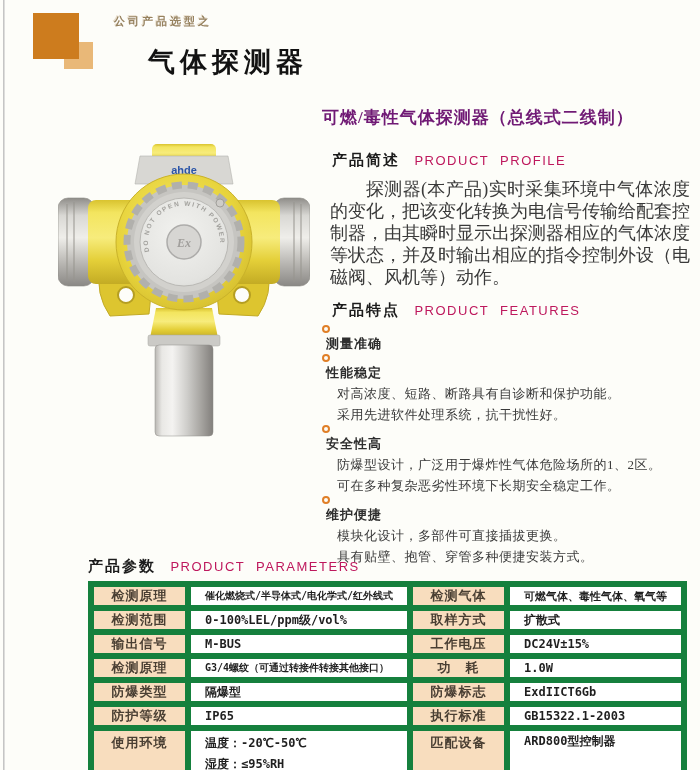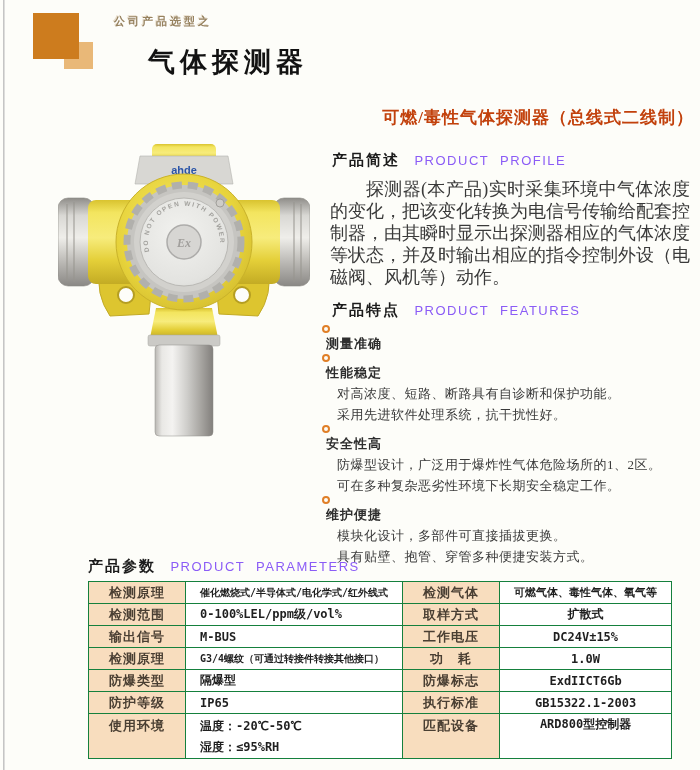--- a/index.html
+++ b/index.html
@@ -18,50 +18,50 @@
   .series-label { position:absolute; left:114px; top:14px; font-size:11px; font-weight:bold;
     letter-spacing:3px; color:#96825f; text-shadow:1px 1px 0 #ffffff, -1px -1px 0 #e8ddcc;text-align:center; }
   .main-title { position:absolute; left:121px; top:44px; font-size:27px; font-weight:bold;
     color:#121212; letter-spacing:5px; font-family:"Liberation Serif", serif;margin-left:27px; }
 
   
   .photo { position:absolute; left:58px; top:142px; width:252px; height:296px; }
 
   
   .right-col { position:absolute; left:322px; top:106px; width:372px; }
-  .intro-header { font-size:17px; font-weight:bold; color:#c2410c;
-    letter-spacing:1px; line-height:24px; font-family:"Liberation Serif", serif;text-align:right; }
+  .intro-header { font-size:17px; font-weight:bold; color:#701a75;
+    letter-spacing:1px; line-height:24px; font-family:"Liberation Serif", serif; }
   .sec-head { margin:20px 0 0 10px; line-height:20px; }
   .sec-cn { font-size:15px; font-weight:bold; color:#1c1c1c; letter-spacing:2px;
     font-family:"Liberation Serif", serif;text-align:right; }
-  .sec-en { font-size:13px; color:#8b5cf6; letter-spacing:1.5px; word-spacing:6px; margin-left:10px; }
+  .sec-en { font-size:13px; color:#be185d; letter-spacing:1.5px; word-spacing:6px; margin-left:10px; }
   .profile-text { margin:7px 0 0 8px; width:360px; font-size:18px; line-height:22px;
     text-align:justify; text-indent:2em; color:#3a3a3a; font-family:"Liberation Serif", serif; }
   .features-list { margin-top:4px; }
   .feat { margin-top:0; }
   .feat-head { line-height:21px; display:flex; align-items:flex-start;flex-direction:column; }
   .bullet { width:8px; height:8px; border:2px solid #e07f28; border-radius:50%;
     position:relative; display:inline-block; flex:0 0 auto; }
   .bullet::after { content:''; position:absolute; left:2px; top:2px; right:2px; bottom:2px;
     background:#e07f28; border-radius:50%; }
   .feat-title { font-size:13px; font-weight:bold; color:#2e2e2e; letter-spacing:1px;
     margin-left:4px; font-family:"Liberation Serif", serif; }
   .feat-line { margin-left:15px; font-size:13px; line-height:21px; color:#3a3a3a;
     letter-spacing:.5px; font-family:"Liberation Serif", serif; }
 
   
   .params { position:absolute; left:88px; top:556px; }
   .params .sec-head { margin:0 0 2px 0; }
   table.param-table { border-collapse:collapse; margin-top:4px; table-layout:fixed; }
-  .param-table td { border:1px solid #15803d; height:22px; overflow:hidden; white-space:nowrap; }
+  .param-table td { border:6px solid #15803d; height:22px; overflow:hidden; white-space:nowrap; }
   .param-table .lbl { width:97px; background:#f8ddbe; text-align:center; font-weight:bold;
     color:#4a3f33; font-size:13px; letter-spacing:1px; font-family:"Liberation Serif", serif; }
   .param-table .val { background:#ffffff; padding:0 14px;
     font-family:"DejaVu Sans Mono", monospace; font-weight:bold; font-size:12px; color:#1f1f1f; }
-  .param-table .w1 { width:190px; } .param-table .w2 { width:140px;text-align:center; }
+  .param-table .w1 { width:190px; } .param-table .w2 { width:140px; }
   .param-table .sm { font-size:11px; } .param-table .xs { font-size:10px; letter-spacing:0; }
   .param-table tr.tall td { height:44px; vertical-align:top; padding-top:2px; }
   .param-table tr.tall .lbl { padding-top:3px; }
   .val-line { line-height:21px; }
 </style>
 </head>
 <body>
 
 <div class="page">
   <div class="edge-line"></div>

